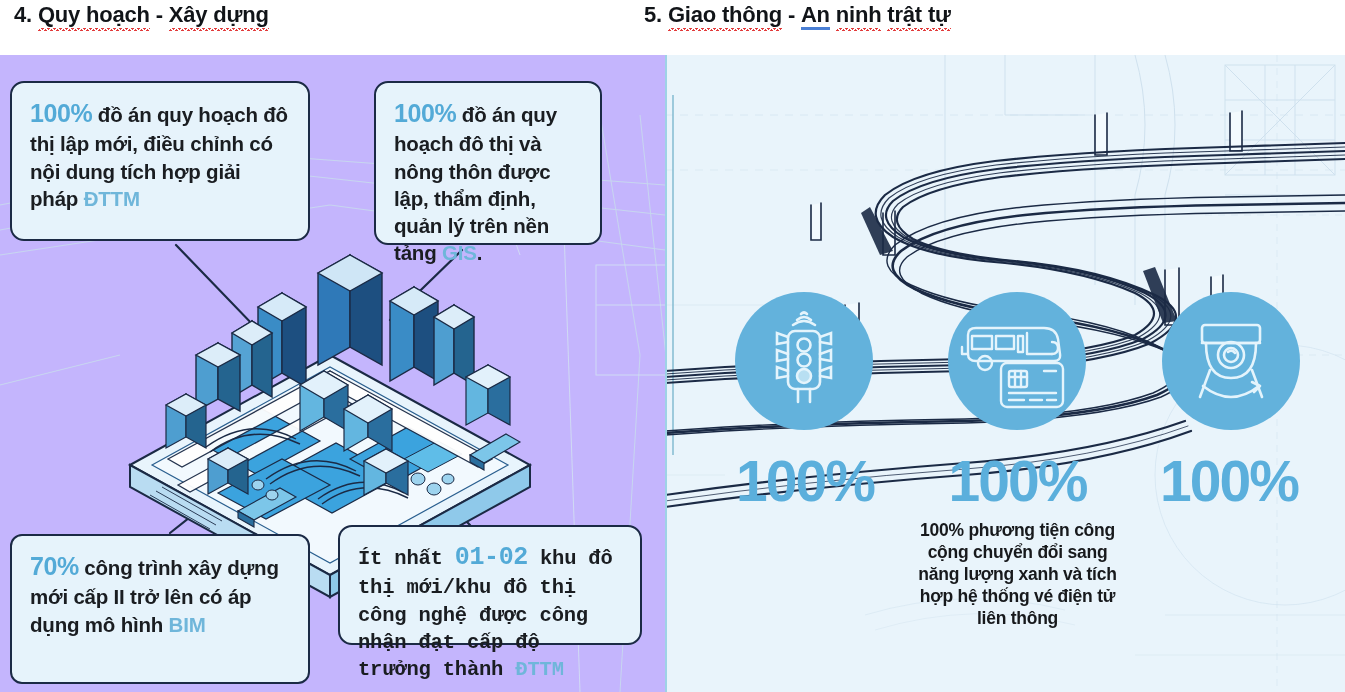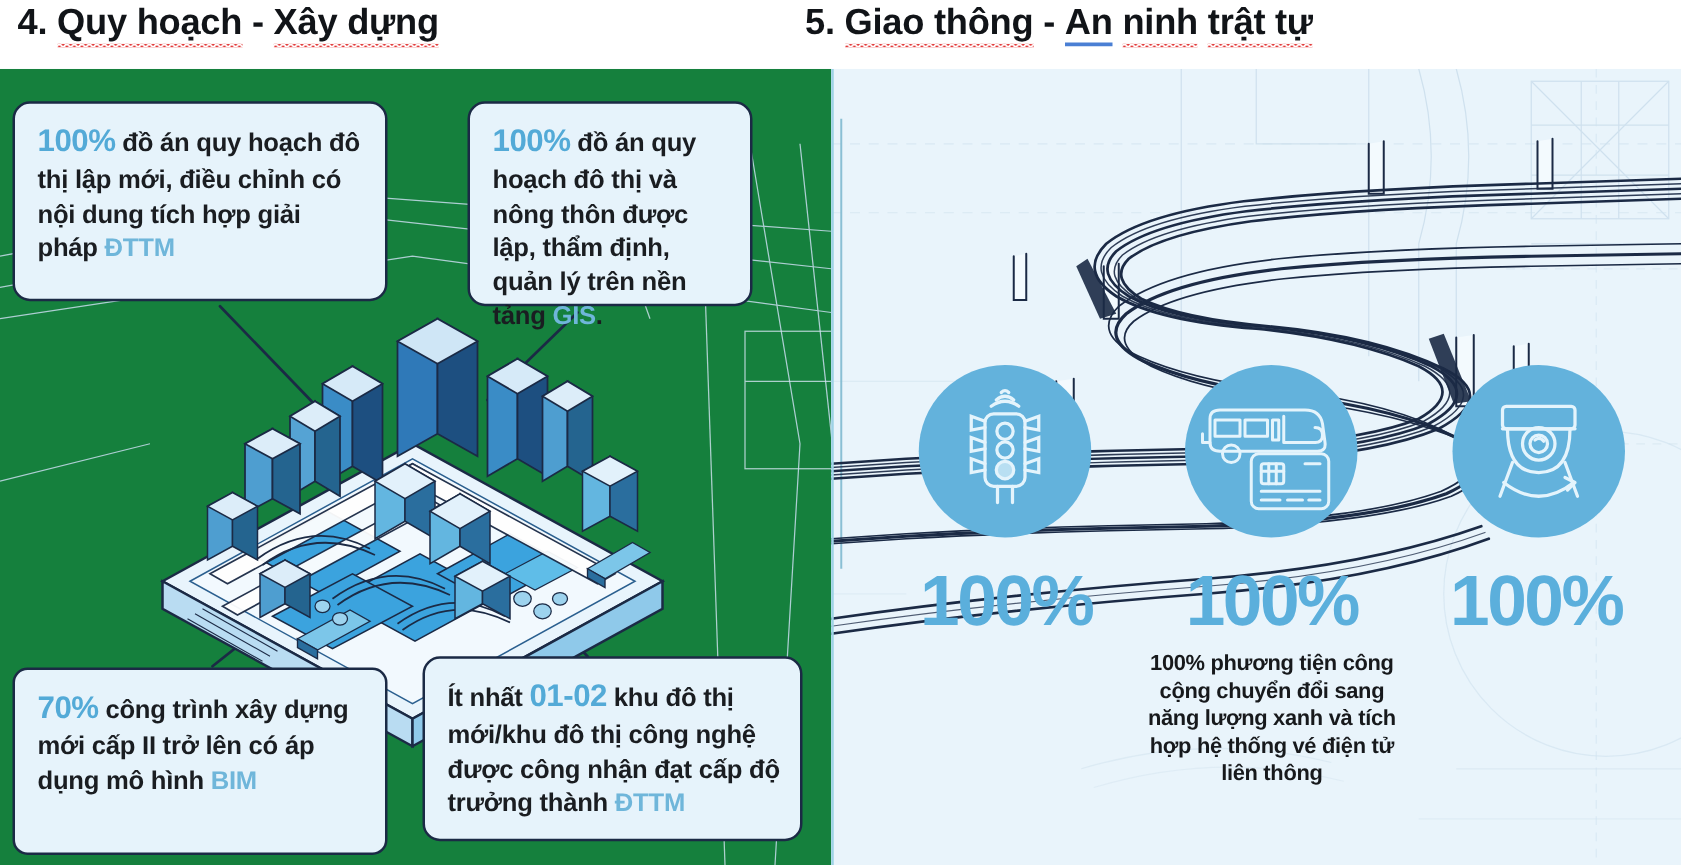--- a/index.html
+++ b/index.html
@@ -9,21 +9,21 @@
     font-family:"Liberation Sans","DejaVu Sans",sans-serif;
     overflow:hidden;
     position:relative;
   }
   .stage{position:absolute;left:0;top:0;width:1345px;height:692px;}
 
   
   .titlebar{position:absolute;left:0;top:0;width:1345px;height:55px;background:#fff;z-index:40;}
   .title{
     position:absolute;top:2px;
-    font-size:29px;font-weight:bold;color:#111418;
+    font-size:22px;font-weight:bold;color:#111418;
     white-space:nowrap;letter-spacing:-0.2px;
   }
   .title-left{left:14px;}
   .title-right{left:644px;}
   .sq{position:relative;display:inline-block;}
   .sq.red{
     background-repeat:repeat-x;background-position:left bottom 1px;
     background-size:6px 3px;
     background-image:
       radial-gradient(circle at 1.5px 2.4px, #e23b3b 1.1px, rgba(0,0,0,0) 1.3px),
@@ -37,21 +37,21 @@
     background-image:linear-gradient(#4a7fd4,#4a7fd4);
   }
 
   
   .info{
     position:absolute;left:0;top:55px;width:1345px;height:637px;
     background:#e9f4fb;
     overflow:hidden;
   }
   .panel{position:absolute;top:0;height:637px;overflow:hidden;}
-  .panel-left{left:0;width:665px;background:#15803d;}
+  .panel-left{left:0;width:665px;background:#c4b5fd;}
   .panel-right{left:665px;width:680px;background:#e9f4fb;}
   .divider{position:absolute;left:665px;top:0;width:2px;height:637px;background:#9ed2e6;z-index:25;}
 
   svg.art{position:absolute;left:0;top:0;overflow:visible;}
 
   
   .callout{
     position:absolute;
     border:2.5px solid #1b2a45;
     border-radius:14px;
@@ -67,21 +67,21 @@
     color:#1a1d21;
     font-weight:600;
     letter-spacing:-0.2px;
   }
   .big{color:#53aad7;font-weight:bold;font-size:25px;letter-spacing:-0.4px;}
   .accent{color:#6fb6da;font-weight:bold;}
 
   #box-tl{left:10px;top:26px;width:300px;height:160px;}
   #box-tr{left:374px;top:26px;width:228px;height:164px;}
   #box-bl{left:10px;top:479px;width:300px;height:150px;border-radius:12px;}
-  #box-br{left:338px;top:470px;width:304px;height:148px;}
+  #box-br{left:338px;top:470px;width:304px;height:120px;font-family:Liberation Mono, monospace;}
 
   
   .circle{
     position:absolute;width:138px;height:138px;border-radius:50%;
     background:#63b2dc;z-index:18;
   }
   #circ1{left:70px;top:237px;}
   #circ2{left:283px;top:237px;}
   #circ3{left:497px;top:237px;}
   .circ-icon{position:absolute;left:0;top:0;width:138px;height:138px;z-index:19;}

